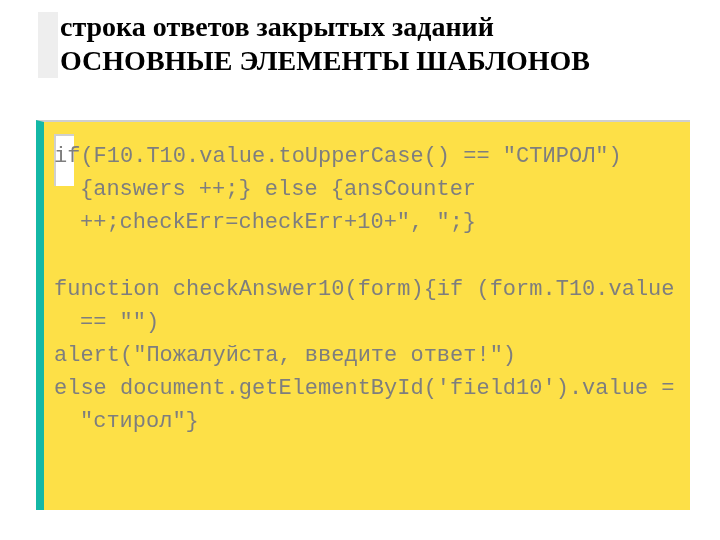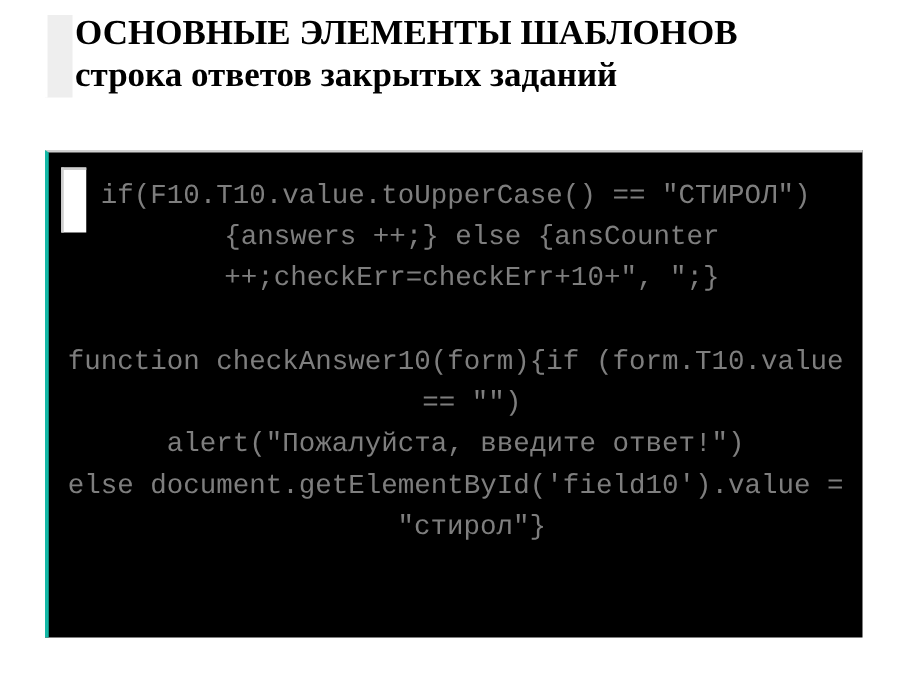--- a/index.html
+++ b/index.html
@@ -39,25 +39,24 @@
     line-height: 1.2;
     text-align: left;
   }
   .code-box {
     position: absolute;
     top: 120px;
     left: 36px;
     right: 30px;
     bottom: 30px;
     border-top: 2px solid #cfcfcf;
-    border-left: 3px solid #14b8a6;
-    background: #000000;
+    border-left: 8px solid #14b8a6;
+    background: #fde047;
     box-sizing: border-box;
     padding: 18px 10px 10px 10px;
-    text-align: center;
   }
   .code-inner-accent {
     position: absolute;
     top: 12px;
     left: 10px;
     width: 18px;
     height: 50px;
     background: #ffffff;
     border-top: 2px solid #cfcfcf;
     border-left: 2px solid #cfcfcf;
@@ -80,22 +79,22 @@
   }
 </style>
 </head>
 <body>
 
 <div class="slide">
 
   <div class="title-accent"></div>
 
   <div class="title-block">
+    <div class="title-line">строка ответов закрытых заданий</div>
     <div class="title-line">ОСНОВНЫЕ ЭЛЕМЕНТЫ ШАБЛОНОВ</div>
-    <div class="title-line">строка ответов закрытых заданий</div>
   </div>
 
   <div class="code-box">
     <div class="code-inner-accent"></div>
     <div class="code-text">
       <p class="para">if(F10.T10.value.toUpperCase() == ″СТИРОЛ") {answers ++;} else {ansCounter ++;checkErr=checkErr+10+", ";}</p>
       <div class="spacer"></div>
       <p class="para">function checkAnswer10(form){if (form.T10.value == "")</p>
       <p class="para">alert("Пожалуйста, введите ответ!")</p>
       <p class="para">else document.getElementById('field10').value = "стирол"}</p>

